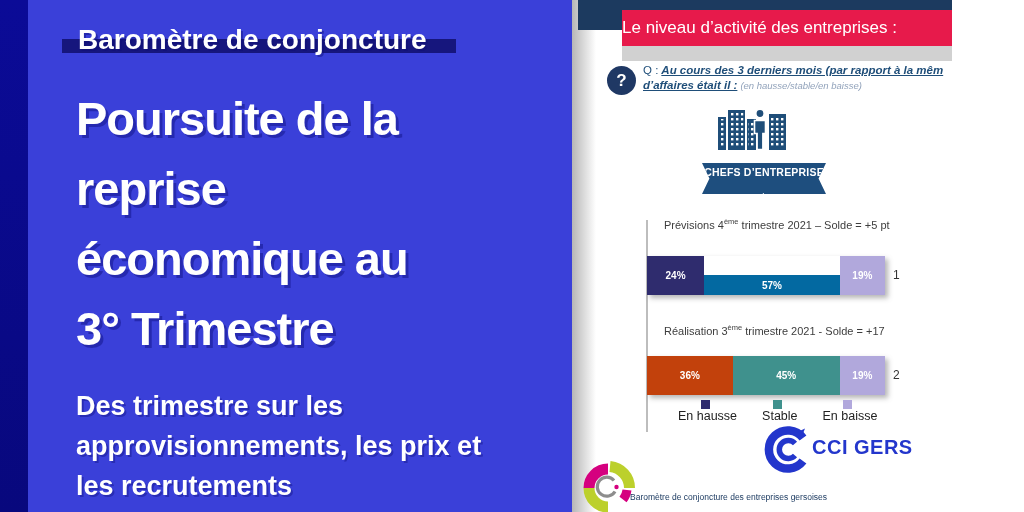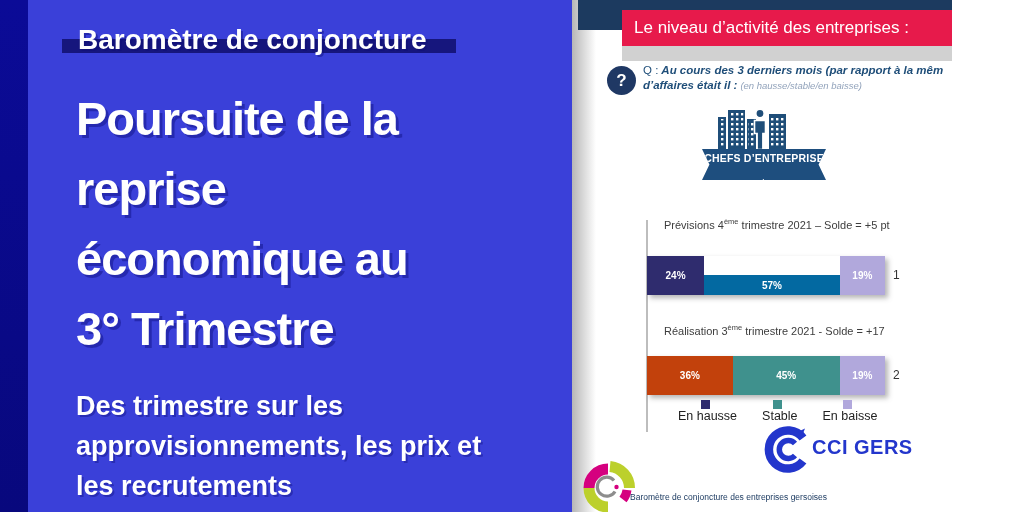--- a/index.html
+++ b/index.html
@@ -17,35 +17,35 @@
          color:#fff;letter-spacing:-1px;text-shadow:3px 3px 0 rgba(14,14,125,.45);}
   .subtitle{left:76px;top:386px;width:486px;font-size:27px;line-height:40px;font-weight:700;
             color:#fff;text-shadow:2px 2px 0 rgba(14,14,125,.4);}
 
   
   .page{left:572px;top:0;width:452px;height:512px;background:#fff;overflow:hidden;}
   .page-shadow{left:0;top:0;width:24px;height:512px;
                background:linear-gradient(90deg,rgba(110,110,110,.5),rgba(255,255,255,0));}
   .navy-bar{left:6px;top:0;width:374px;height:30px;background:#1c3a5f;}
   .red-banner{left:50px;top:10px;width:330px;height:36px;background:#e71a4b;color:#fff;
-              font-size:17px;line-height:36px;padding-left:12px;box-sizing:border-box;
+              font-size:17px;line-height:36px;box-sizing:border-box;
               white-space:nowrap;overflow:hidden;}
   .gray-strip{left:50px;top:46px;width:330px;height:15px;background:#d1d1d1;}
 
   .q-icon{left:35px;top:66px;width:29px;height:29px;border-radius:50%;background:#1f3864;
           color:#fff;font-size:17px;font-weight:700;text-align:center;line-height:29px;}
   .q-text{left:71px;top:64px;width:309px;color:#1f4e79;}
   .q-line1{white-space:nowrap;overflow:hidden;font-size:11.5px;}
   .q-prefix{font-weight:400;margin-right:3px;}
-  .q-strong{font-weight:700;font-style:italic;}
+  .q-strong{font-weight:700;font-style:italic;text-decoration:underline;}
   .q-line2{font-size:11.5px;margin-top:3px;white-space:nowrap;}
   .q-note{font-size:9.5px;color:#92a3bb;font-style:italic;font-weight:400;margin-left:3px;}
 
   .buildings{left:144px;top:108px;}
-  .ribbon{left:130px;top:149px;width:124px;height:31px;background:#1e4e7e;color:#fff;
+  .ribbon{left:130px;top:163px;width:124px;height:31px;background:#1e4e7e;color:#fff;
           text-align:center;clip-path:polygon(0 0,100% 0,94% 50%,100% 100%,0 100%,6% 50%);}
   .ribbon-title{font-size:10.5px;font-weight:700;letter-spacing:.2px;margin-top:3px;}
   .ribbon-sub{font-size:9.5px;font-style:italic;margin-top:13px;}
 
   .axis{left:74px;top:220px;width:2px;height:212px;background:#bdbdbd;}
   .chart-title{font-size:11px;color:#3d3d3d;white-space:nowrap;}
   .chart-title sup{font-size:7.5px;}
   .ct1{left:92px;top:217px;} .ct2{left:92px;top:323px;}
   .bar{left:75px;width:238px;height:39px;display:flex;box-shadow:3px 3px 5px rgba(90,90,90,.45);}
   .bar1{top:256px;} .bar2{top:356px;}

